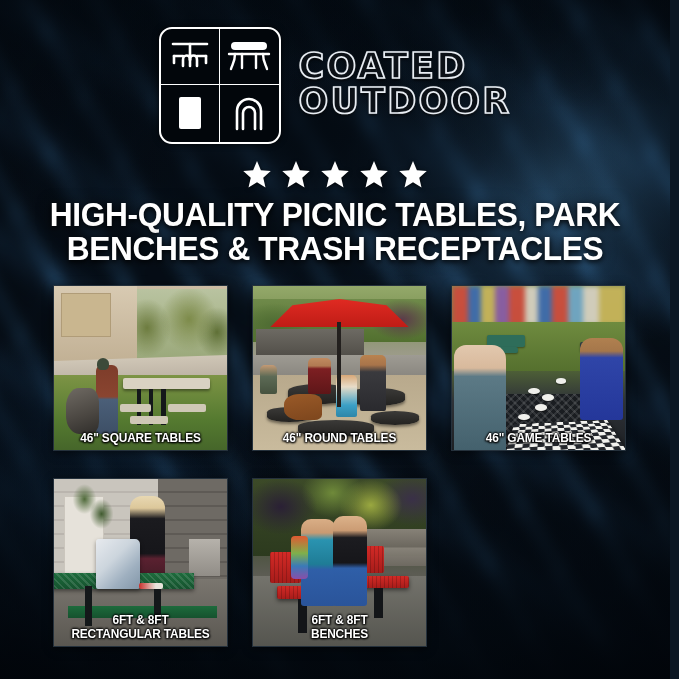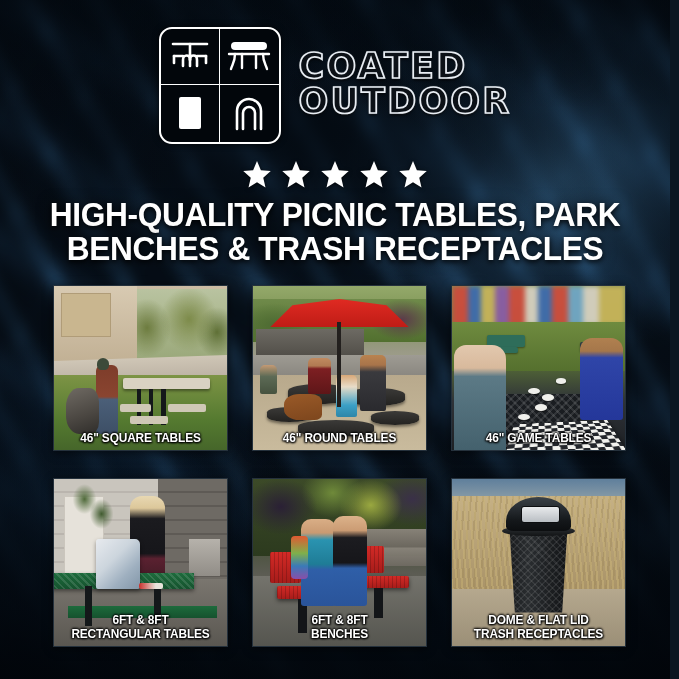--- a/index.html
+++ b/index.html
@@ -532,30 +532,15 @@
         <div class="kid" style="left:28%;top:24%;width:20%;height:52%;background:linear-gradient(180deg,#d9ae86 0%,#c99a72 16%,#2a93b0 24%,#1f7c96 52%,#2f5fa8 58%,#2a549a 100%)"></div>
         <div class="kid" style="left:46%;top:22%;width:20%;height:54%;background:linear-gradient(180deg,#dcb28a 0%,#cb9c74 16%,#1c1c20 24%,#16161a 52%,#2f5fa8 58%,#2a549a 100%)"></div>
         <div class="kid" style="left:22%;top:34%;width:10%;height:26%;background:linear-gradient(180deg,#e05a32 0%,#7fb04a 40%,#3a7ab8 70%,#8a4ea8 100%);border-radius:4px"></div>
       </div>
       <div class="caption">
         <span class="cl">6FT &amp; 8FT</span>
         <span class="cl">BENCHES</span>
       </div>
     </div>
 
-    <div class="tile">
-      <div class="scene s6">
-        <div class="sky"></div>
-        <div class="grass"></div>
-        <div class="path"></div>
-        <div class="can-body"></div>
-        <div class="can-rim"></div>
-        <div class="dome"></div>
-        <div class="dome-slot"></div>
-      </div>
-      <div class="caption">
-        <span class="cl">DOME &amp; FLAT LID</span>
-        <span class="cl">TRASH RECEPTACLES</span>
-      </div>
-    </div>
 
   </div>
 </div>
 
 </body></html>

